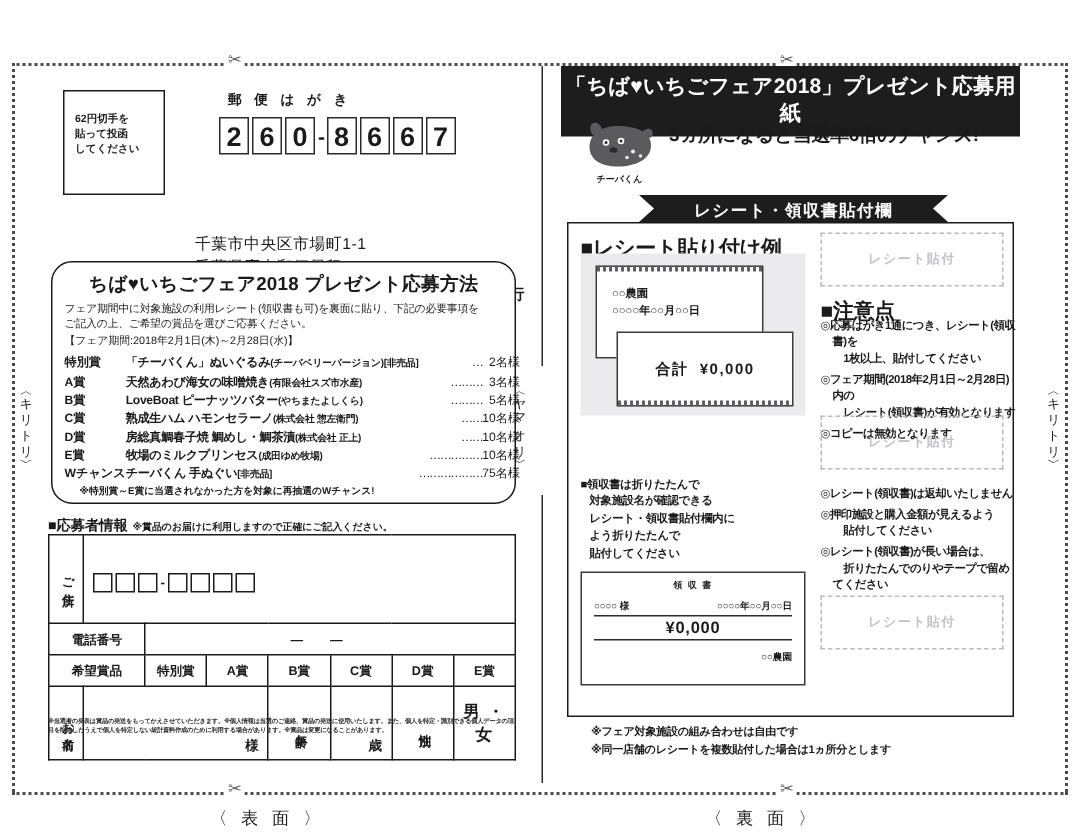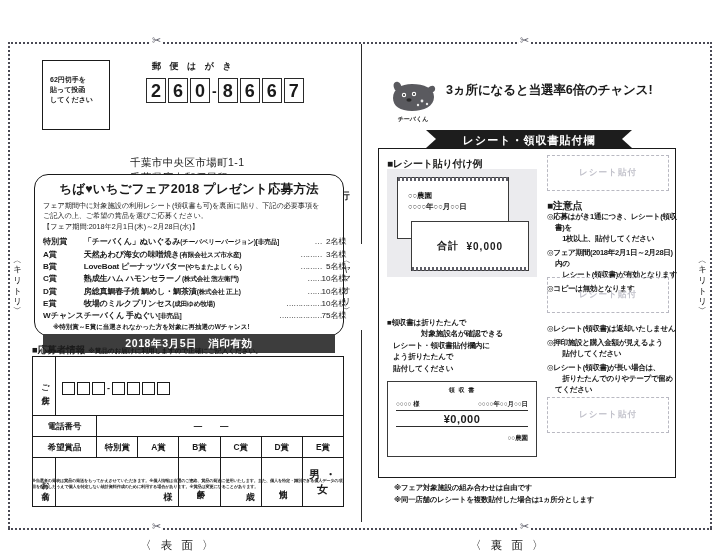--- a/index.html
+++ b/index.html
@@ -302,21 +302,21 @@
   .receipt-area {
     position: absolute;
     left: 4px; top: 104px;
     width: 298px; height: 330px;
     border: 1.2px solid #1a1a1a;
     box-sizing: border-box;
     background: #fff;
   }
   .sec-head {
     position: absolute;
-    font-size: 10px;
+    font-size: 14px;
     font-weight: bold;
     letter-spacing: -.2px;
   }
   .sec-body {
     position: absolute;
     font-size: 7.6px;
     font-weight: bold;
     line-height: 1.5;
     letter-spacing: -.2px;
   }
@@ -513,21 +513,20 @@
         <tr>
           <td class="p-rank">Wチャンス</td>
           <td class="p-name"><span>チーバくん 手ぬぐい</span><span class="sub">[非売品]</span></td>
           <td class="p-dots">………………</td>
           <td class="p-qty">75名様</td>
         </tr>
       </tbody>
         </table>
 
       <div class="prize-note">※特別賞～E賞に当選されなかった方を対象に再抽選のWチャンス!</div>
-      <div class="deadline-bar">2018年3月5日　消印有効</div>
     </div>
 
     <div class="appinfo-head">
       <span>■応募者情報</span><span class="small">※賞品のお届けに利用しますので正確にご記入ください。</span>
     </div>
 
     <table class="form-table">
       <tbody>
           <tr>
         <td style="width:22px;"><span class="vtext">ご住所</span></td>
@@ -572,20 +571,23 @@
         <td style="font-size:11px; letter-spacing:1px;">男 ・ 女</td>
       </tr>
     </tbody>
       </table>
 
     <div class="fineprint">※当選者の発表は賞品の発送をもってかえさせていただきます。※個人情報は当選のご連絡、賞品の発送に使用いたします。また、個人を特定・識別できる個人データの項目を削除したうえで個人を特定しない統計資料作成のために利用する場合があります。※賞品は変更になることがあります。</div>
   </div>
 
   <div class="card-back">
 
+    <div class="back-banner">
+      <span>「ちば</span><span>♥</span><span>いちごフェア2018」プレゼント応募用紙</span>
+    </div>
 
     <div class="mascot">
       <svg width="50" height="34" viewBox="0 0 50 34">
         <path d="M5 18 C5 9 13 4 24 4 C36 4 46 8 46 17 C46 26 36 31 24 31 C12 31 5 26 5 18 Z" fill="#5a5a5f"></path>
         <path d="M7 10 C4 5 6 1 10 2 C13 3 14 7 13 10 Z" fill="#5a5a5f"></path>
         <path d="M40 8 C44 4 48 6 47 10 C46 13 42 13 40 11 Z" fill="#5a5a5f"></path>
         <circle cx="16" cy="15" r="2.2" fill="#ffffff"></circle>
         <circle cx="26" cy="14" r="2.2" fill="#ffffff"></circle>
         <circle cx="16" cy="15" r="1" fill="#2a2a2a"></circle>
         <circle cx="26" cy="14" r="1" fill="#2a2a2a"></circle>
@@ -615,21 +617,21 @@
           <div>○○○○年○○月○○日</div>
         </div>
         <div class="slip-bottom">
           <span>合計</span>&nbsp;&nbsp;<span>¥0,000</span>
           <div class="perf" style="bottom:-1px;"></div>
         </div>
       </div>
 
       <div class="sec-body" style="left:8px; top:168px; width:150px;">
         <div>■領収書は折りたたんで</div>
-        <div style="padding-left:6px;margin-left:28px;">対象施設名が確認できる</div>
+        <div style="padding-left:6px;">対象施設名が確認できる</div>
         <div style="padding-left:6px;">レシート・領収書貼付欄内に</div>
         <div style="padding-left:6px;">よう折りたたんで</div>
         <div style="padding-left:6px;">貼付してください</div>
       </div>
 
       <div class="voucher-box" style="left:8px; top:232px;">
         <div class="voucher-title">領 収 書</div>
         <div class="v-row">
           <span>○○○○ 様</span>
           <span>○○○○年○○月○○日</span>

